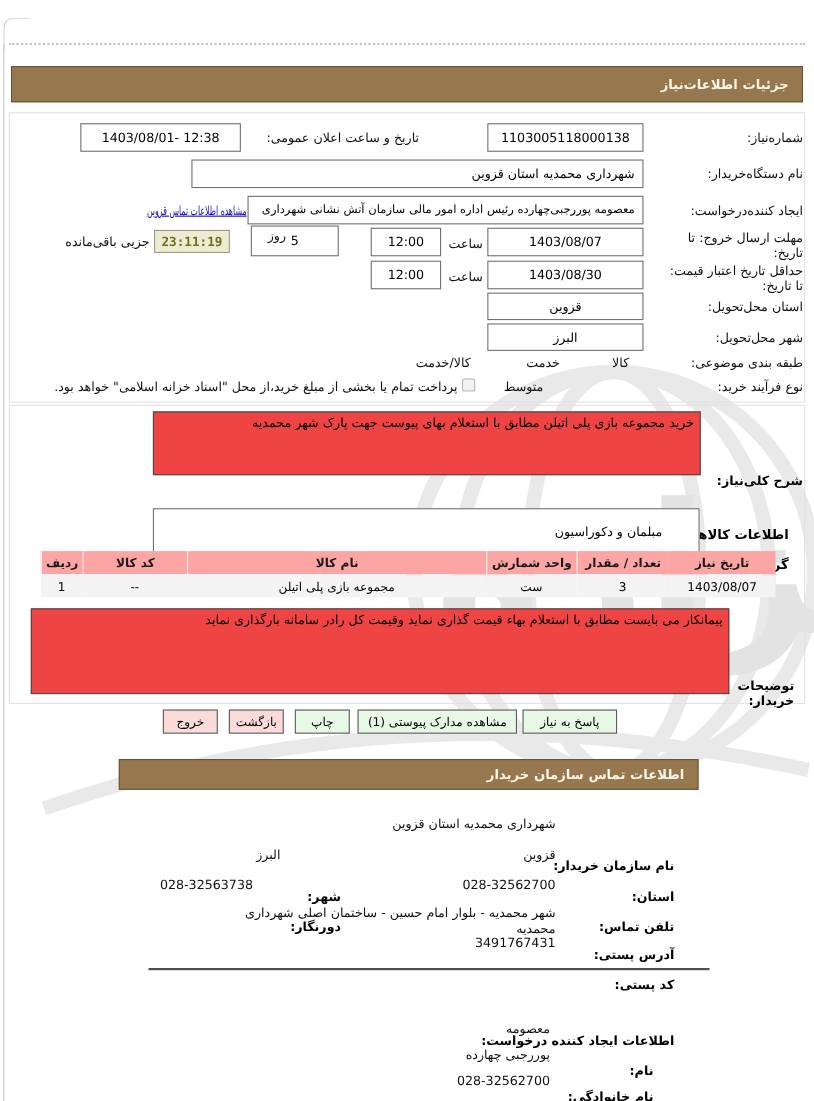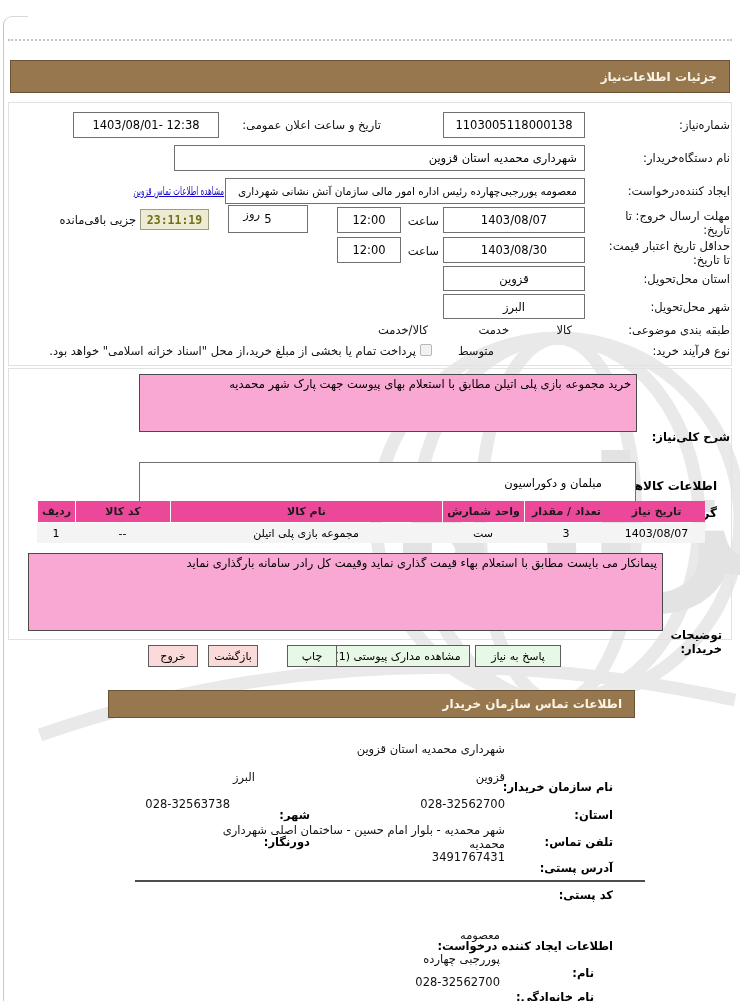--- a/index.html
+++ b/index.html
@@ -16,30 +16,30 @@
   
   .fbox{border:1px solid #e2e2e2;background:transparent;}
   .lbl{color:#111;line-height:14px;}
   .blbl{font-weight:bold;color:#000;line-height:14px;margin-top:38px;}
   .r{text-align:right;}
   .ibox{background:#fff;border:1px solid #717171;box-sizing:border-box;display:flex;align-items:center;
         font-size:11.5px;overflow:hidden;white-space:nowrap;}
   .ibox.c{justify-content:center;}
   .ibox.rr{justify-content:flex-start;padding-right:7px;}
   .ltr{direction:ltr;unicode-bidi:bidi-override;}
-  .tarea{background:#f9a8d4;border:1px solid #4a4a4a;box-sizing:border-box;padding:2px 5px;
+  .tarea{background:#ef4444;border:1px solid #4a4a4a;box-sizing:border-box;padding:2px 5px;
          text-align:right;font-size:11.5px;line-height:15px;overflow:hidden;}
   .countdown{background:#edecd3;border:1px solid #9d9d85;color:#6f6f1e;font-weight:bold;
              font-family:"DejaVu Sans Mono",monospace;font-size:11.5px;display:flex;align-items:center;justify-content:center;}
   .link{color:#1607c9;text-decoration:underline;white-space:nowrap;display:inline-block;
         transform:scaleX(.62);transform-origin:right center;font-size:11.5px;cursor:pointer;}
   .chk{width:12px;height:12px;border:1px solid #b5b5b5;background:#f2f2f2;border-radius:2px;display:inline-block;box-sizing:border-box;}
   
   .gtable{display:flex;flex-direction:row-reverse;}
-  .gtable .hc{background:#ec4899;border-left:1px solid #fff;box-sizing:border-box;height:21px;
+  .gtable .hc{background:#fca5a5;border-left:1px solid #fff;box-sizing:border-box;height:21px;
               display:flex;align-items:center;justify-content:center;font-weight:bold;font-size:11px;color:#1b1b1b;}
   .grow .cc{height:20px;display:flex;align-items:center;justify-content:center;font-size:11px;background:#f4f4f4;box-sizing:border-box;}
   
   .btn{height:22px;border:1px solid #5d5d5d;box-sizing:border-box;display:flex;align-items:center;justify-content:center;
        font-size:11px;cursor:pointer;white-space:nowrap;}
   .btn.green{background:#e7f8e7;}
   .btn.pink{background:#fbdada;}
   .divider{border-top:2px solid #4e4e4e;height:0;}
   .wm{z-index:0;pointer-events:none;}
   .z1{z-index:1;}
@@ -166,26 +166,26 @@
     <div class="gtable grow" style="margin-top:1px;">
       <div class="cc" style="width:38px;">1</div>
       <div class="cc" style="width:95px;">--</div>
       <div class="cc" style="width:272px;">مجموعه بازی پلی اتیلن</div>
       <div class="cc" style="width:82px;">ست</div>
       <div class="cc" style="width:84px;">3</div>
       <div class="cc ltr" style="width:97px;">1403/08/07</div>
     </div>
   </div>
 
-  <div class="abs blbl r z1" style="left:662px;width:60px;top:590px;">توضیحات خریدار:</div>
+  <div class="abs blbl r z1" style="left:662px;width:60px;top:578px;">توضیحات خریدار:</div>
   <div class="abs tarea z1" style="left:28px;width:635px;top:553px;height:78px;"><span>پیمانکار می بایست مطابق با استعلام بهاء قیمت گذاری نماید وقیمت کل رادر سامانه بارگذاری نماید</span></div>
 
   <div class="abs btn green z1" style="left:475px;width:86px;top:645px;">پاسخ به نیاز</div>
   <div class="abs btn green z1" style="left:325px;width:145px;top:645px;">مشاهده مدارک پیوستی (1)</div>
-  <div class="abs btn green z1" style="left:268px;width:50px;top:645px;margin-left:19px;">چاپ</div>
+  <div class="abs btn green z1" style="left:268px;width:50px;top:645px;">چاپ</div>
   <div class="abs btn pink z1" style="left:208px;width:50px;top:645px;">بازگشت</div>
   <div class="abs btn pink z1" style="left:148px;width:50px;top:645px;">خروج</div>
 
   <div class="abs bar z1" style="left:108px;width:527px;top:690px;height:28px;">
     <span>اطلاعات تماس سازمان خریدار</span>
   </div>
 
   <div class="abs blbl r z1" style="left:490px;width:123px;top:742px;">نام سازمان خریدار:</div>
   <div class="abs lbl r z1" style="left:330px;width:175px;top:742px;">شهرداری محمدیه استان قزوین</div>
 

